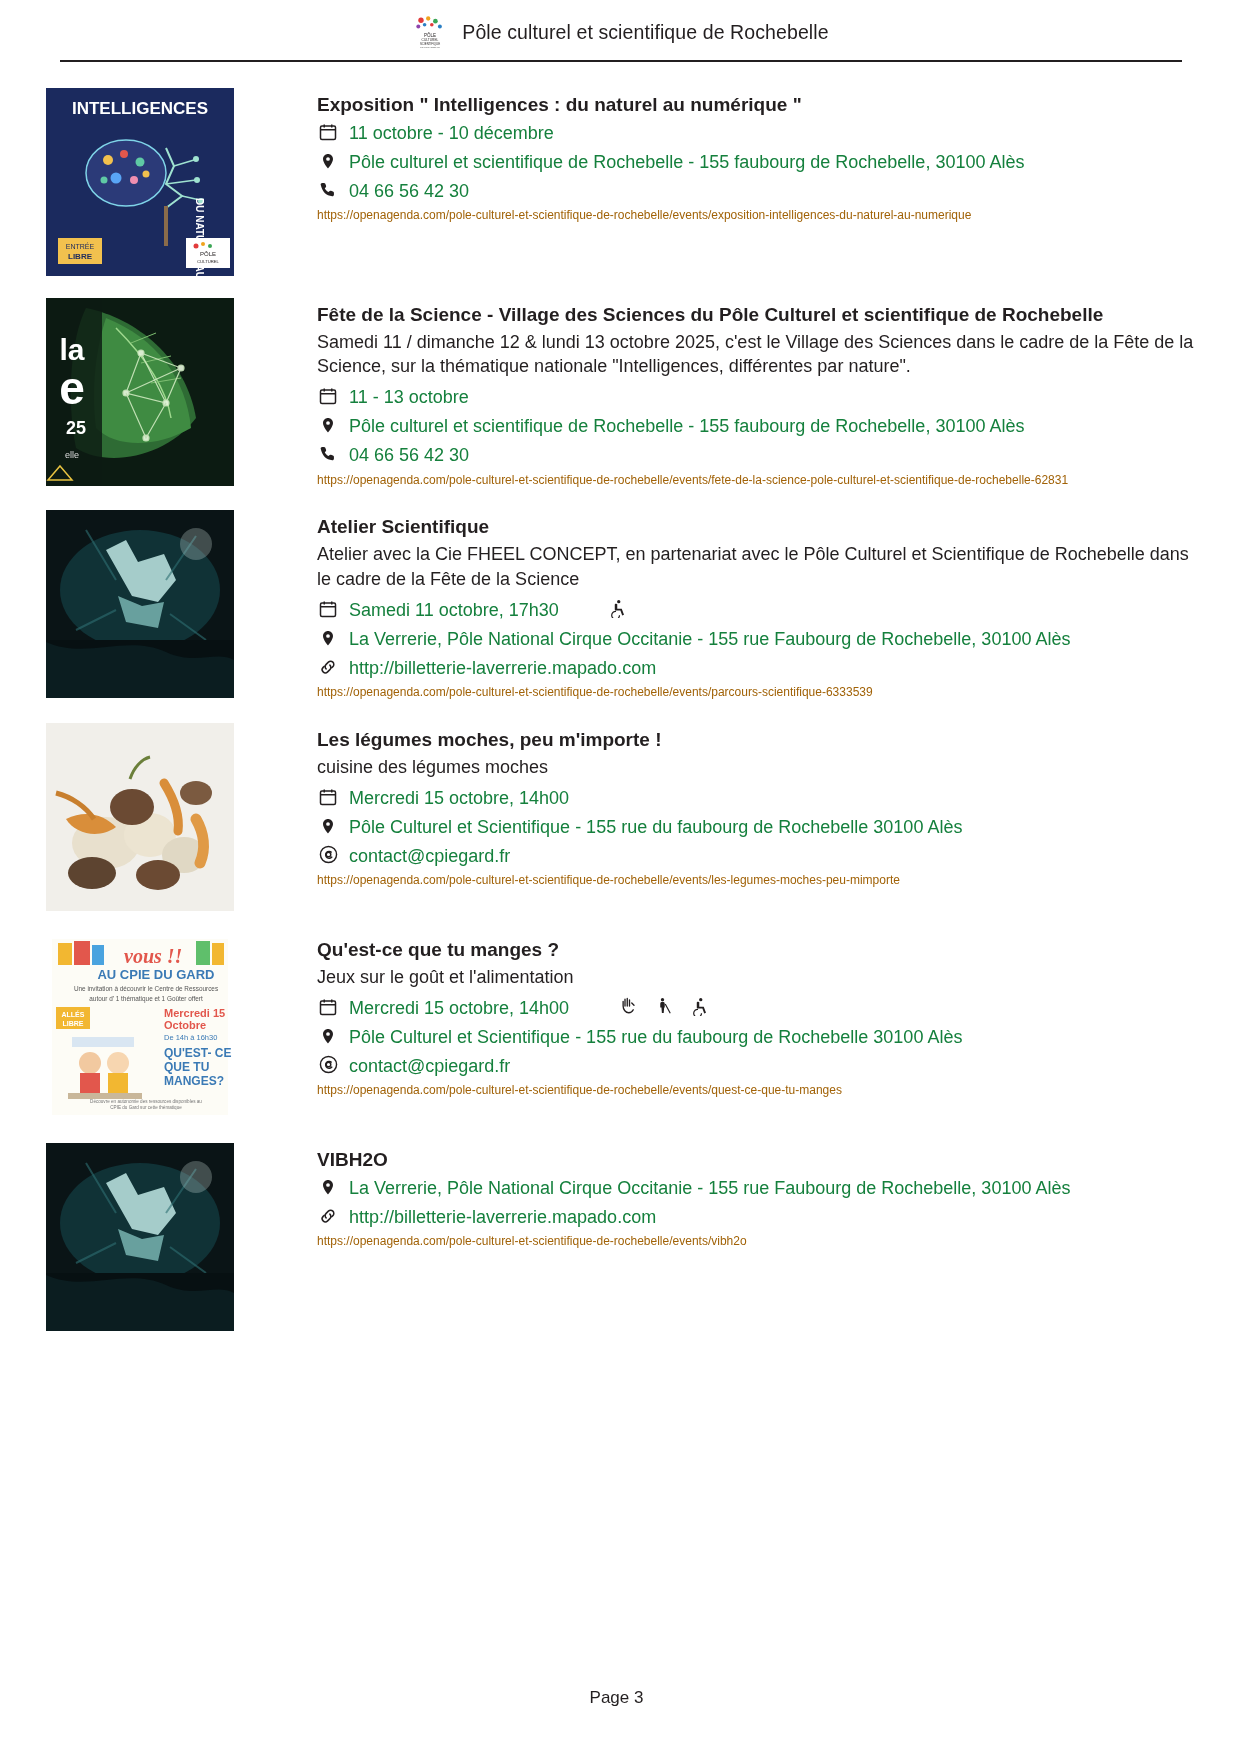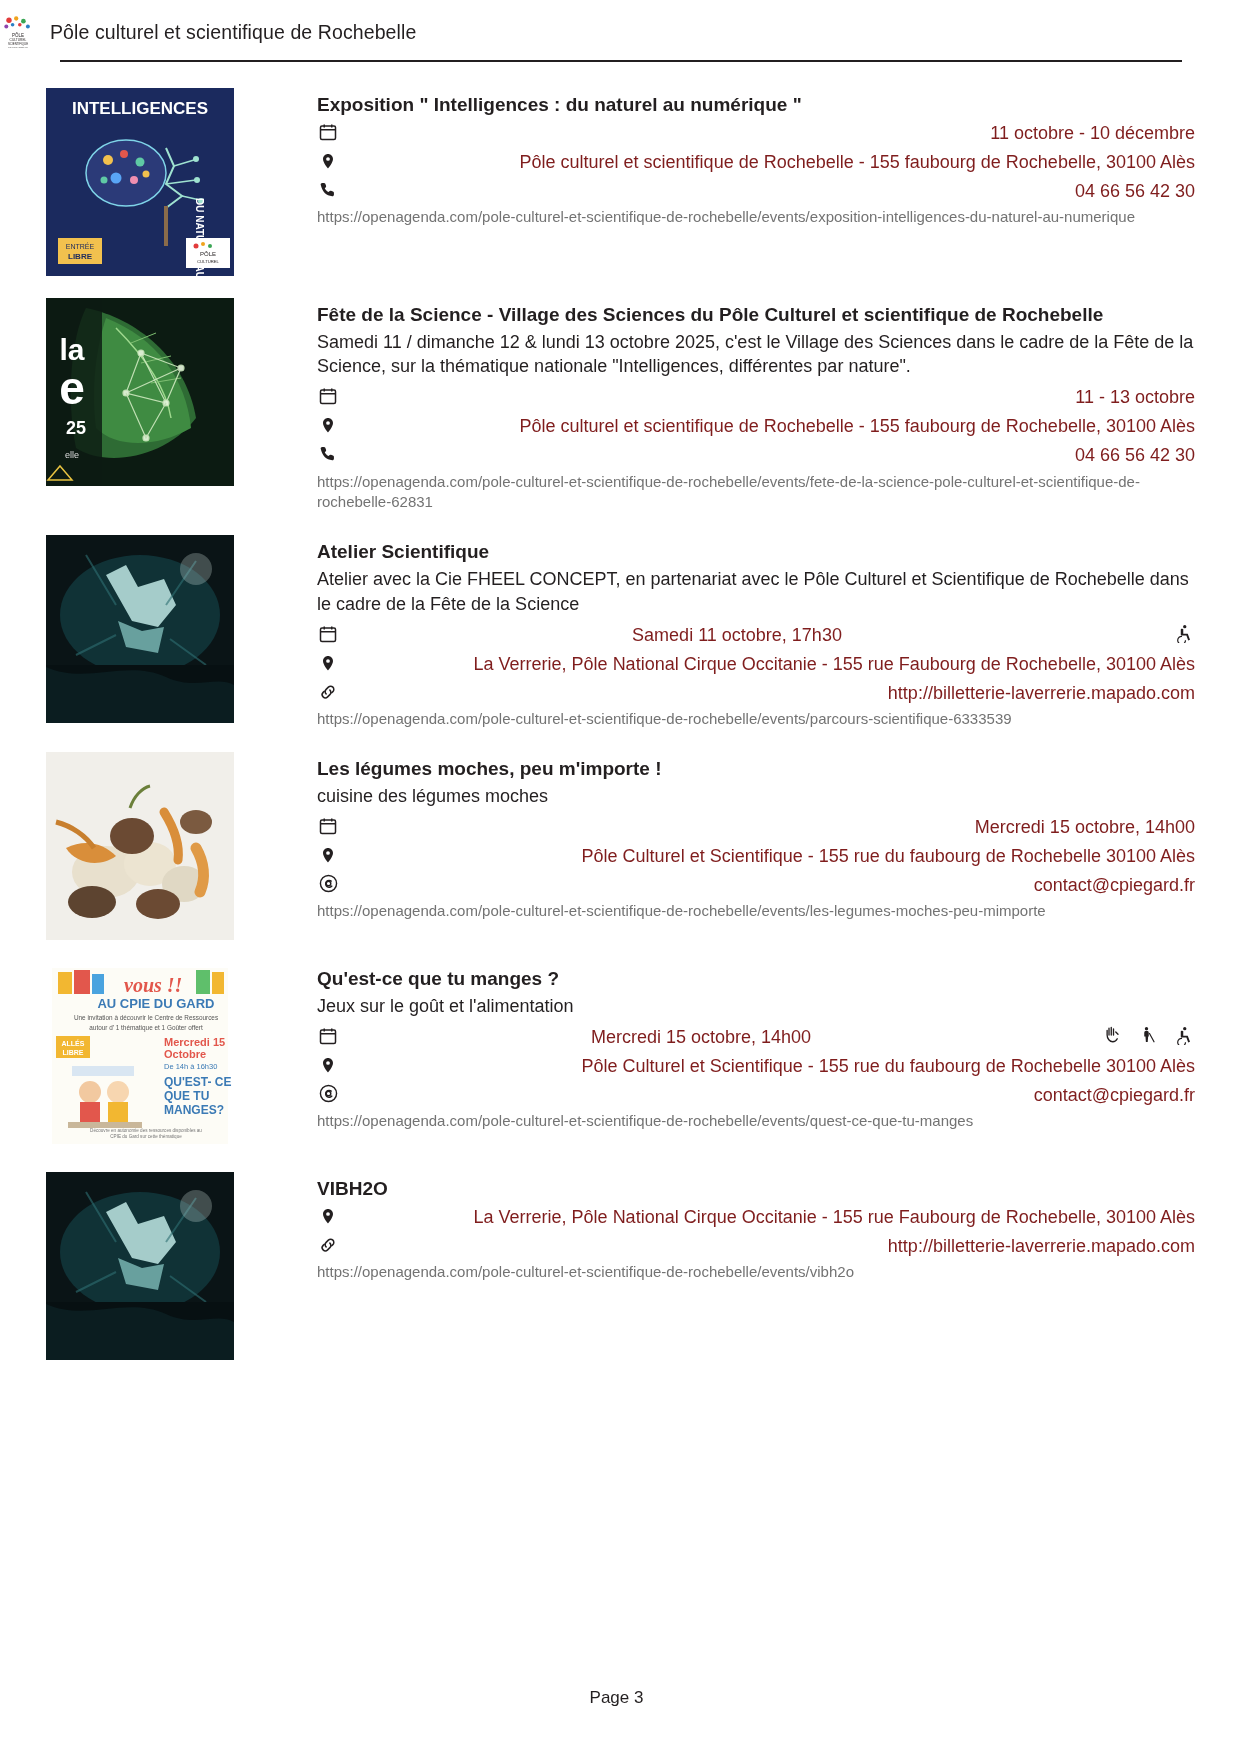--- a/index.html
+++ b/index.html
@@ -19,21 +19,21 @@
     min-height: 1754px;
     position: relative;
     box-sizing: border-box;
     padding: 0;
   }
 
   
   .header {
     display: flex;
     align-items: center;
-    justify-content: flex-start;
+    justify-content: center;
     padding-top: 14px;
     padding-bottom: 10px;
   }
   .header-inner {
     display: flex;
     align-items: center;
     gap: 14px;
   }
   .brand-logo {
     width: 36px;
@@ -93,48 +93,47 @@
   .ev-desc {
     font-size: 18px;
     color: #231f20;
     line-height: 1.38;
     margin: 0 0 5px 0;
     max-width: 960px;
   }
   .ev-line {
     display: flex;
     align-items: flex-start;
-    gap: 2px;
+    gap: 10px;
     font-size: 18px;
-    color: #7f1d1d;
+    color: #15803d;
     line-height: 1.45;
     margin-bottom: 3px;
-    justify-content: space-between;
   }
   .ev-line .ic {
     flex: 0 0 auto;
     width: 22px;
     height: 22px;
     display: inline-flex;
     align-items: center;
     justify-content: center;
     margin-top: 1px;
   }
   .ev-line .ic svg { display:block; }
   .ev-line .txt { display: inline-block; }
   .ev-badges {
     display: inline-flex;
     align-items: center;
     gap: 14px;
     margin-left: 38px;
   }
   .badge-ic { width: 22px; height: 22px; display: inline-flex; align-items:center; justify-content:center; }
   .ev-url {
-    font-size: 15px;
-    color: #737373;
+    font-size: 12px;
+    color: #a16207;
     line-height: 1.38;
     margin-top: 2px;
     word-break: break-word;
     max-width: 1010px;
   }
 
   
   .footer {
     position: absolute;
     left: 0;

